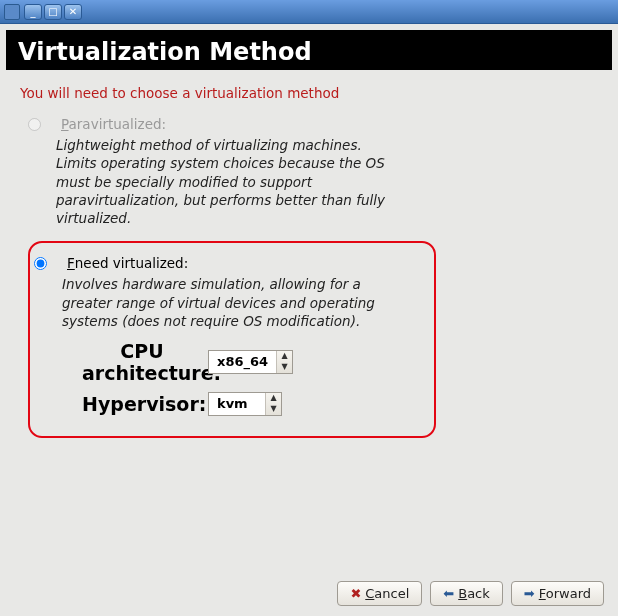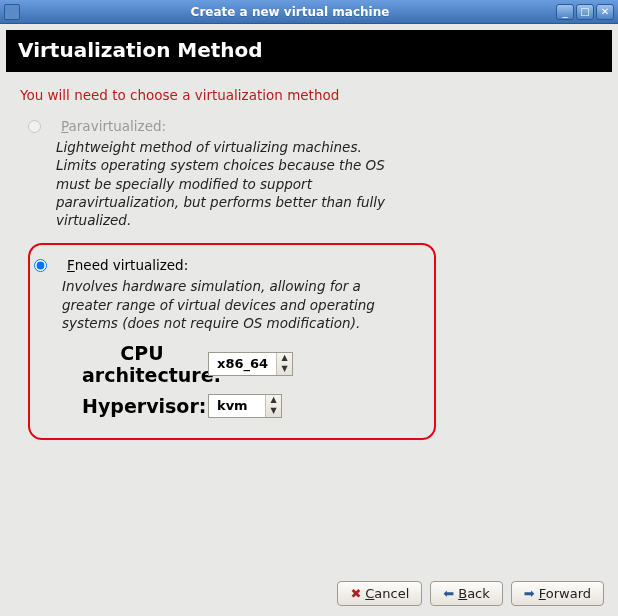--- a/index.html
+++ b/index.html
@@ -54,22 +54,22 @@
     text-align: center;
     cursor: pointer;
   }
   .content {
     padding: 6px;
   }
   .heading-bar {
     background: #000;
     color: #fff;
     font-weight: bold;
-    font-size: 20px;
-    padding: 8px 12px 10px 12px;
+    font-size: 24px;
+    padding: 8px 12px 4px 12px;
     margin-bottom: 14px;
   }
   .intro {
     padding: 0 14px 10px 14px;
     color: #b91c1c;
     font-size: 13.5px;
     line-height: 1.35;
   }
   .options {
     padding: 0 22px;
@@ -165,21 +165,20 @@
   .ic-right { color:#2a5a95; }
   .underline-key { text-decoration: underline; }
 </style>
 </head>
 <body>
 
 <div class="window">
 
   <div class="titlebar">
     <div class="app-icon"></div>
-    <div class="title">Create a new virtual machine</div>
     <div class="win-btns">
       <div class="wbtn">_</div>
       <div class="wbtn">□</div>
       <div class="wbtn">✕</div>
     </div>
   </div>
 
   <div class="content">
 
     <div class="heading-bar">Virtualization Method</div>

